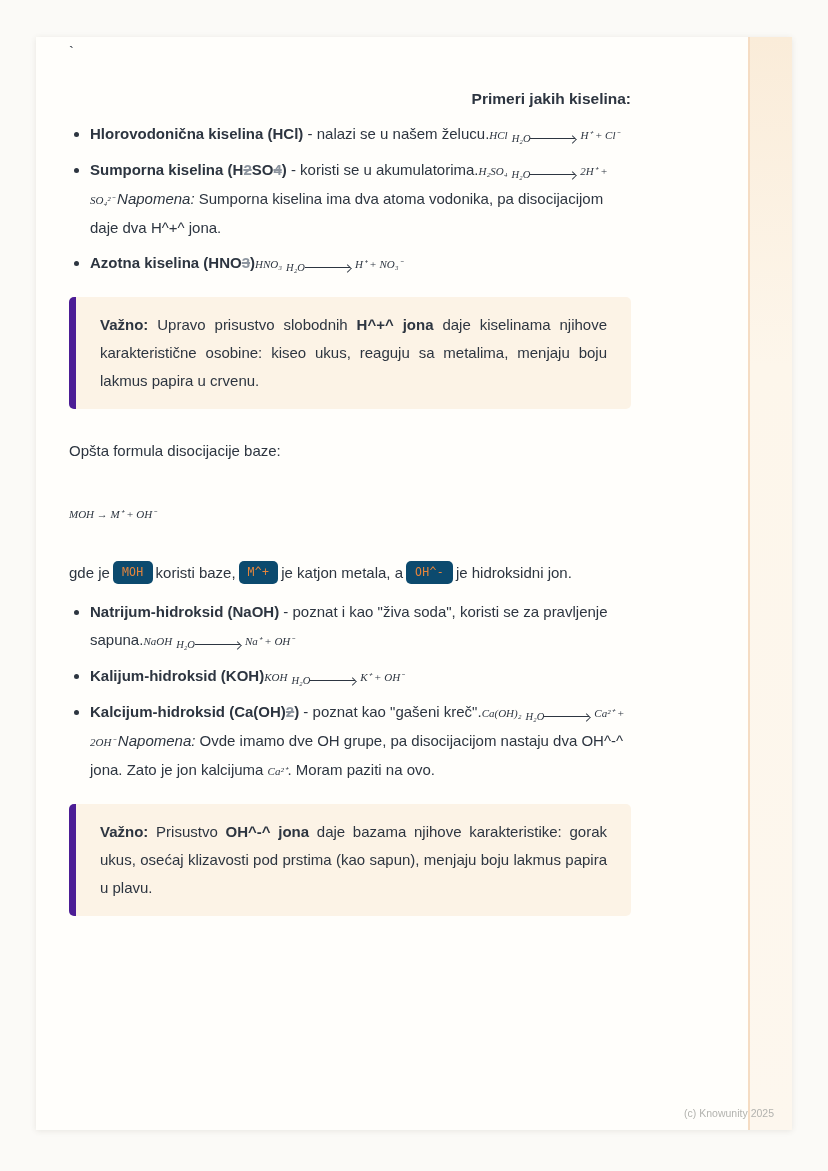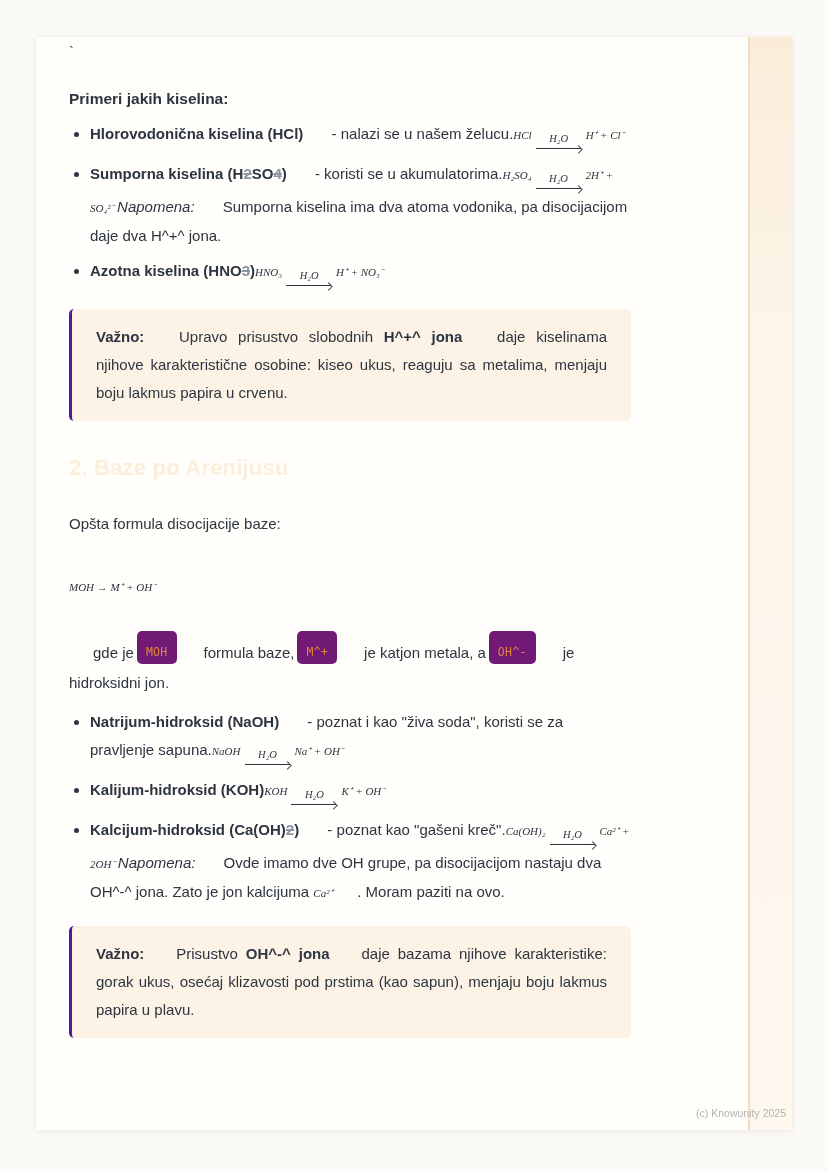--- a/index.html
+++ b/index.html
@@ -20,63 +20,63 @@
     position:absolute;top:0;right:0;bottom:0;width:42px;
     background:linear-gradient(180deg,#faecd9 0%,#fdf6eb 30%,#fdf7ee 100%);
     border-left:2px solid #f5dcc3;
   }
   .content{
     position:relative;
     padding:6px 161px 0 33px; 
     font-size:15px;line-height:28px;
   }
   .backtick{font-size:15px;line-height:18px;color:#2d3540;}
-  .sec-title{margin-top:27px;font-size:15.5px;font-weight:700;line-height:22px;}
+  .sec-title{margin-top:27px;font-size:15.5px;font-weight:700;line-height:22px;text-align:right;}
   ul.blist{margin:10px 0 0 0;padding:0 0 0 21px;list-style:disc;}
   ul.blist li{margin:0 0 7px 0;}
   .callout{
     margin-top:19px;
     background:#fcf3e6;
-    border-left:3px solid #4c1d95;
+    border-left:7px solid #4c1d95;
     border-radius:5px;
     padding:14px 24px;
     text-align:justify;
   }
   .h2-faint{
     margin-top:33px;
     font-size:22px;font-weight:700;line-height:28px;
     color:#fbeedb;
     letter-spacing:0.2px;
   }
   .para{margin-top:20px;}
   .just{text-align:justify;}
   .formula-label{margin-top:28px;}
   .formula-center{margin:34px 0 30px 0;}
   .where-line{margin-top:0;line-height:30px;}
   .footer{
-    position:absolute;right:6px;bottom:10px;z-index:3;
+    position:absolute;right:18px;bottom:10px;z-index:3;
     font-size:10.5px;color:#b3b3af;line-height:14px;
   }
   
-  .seg-t{font-weight:400;padding-left:24px;}
+  .seg-t{font-weight:400;}
   .seg-b{font-weight:700;}
   .seg-bs{font-weight:700;color:#8d959f;text-decoration:line-through;text-decoration-thickness:1.5px;}
   .seg-i{font-style:italic;}
   .seg-m{font-family:"Liberation Serif",serif;font-style:italic;font-size:11px;}
   .seg-chip{
     display:inline-block;
     font-family:"DejaVu Sans Mono","Liberation Mono",monospace;
     font-size:11.5px;line-height:16px;
-    color:#e5853c;background:#701a75;
-    border-radius:5px;padding:13px 9px 4px 9px;
+    color:#e5853c;background:#0c4a6e;
+    border-radius:5px;padding:3px 9px 4px 9px;
     margin:0 3px;vertical-align:2px;letter-spacing:0.3px;
   }
   
   .oarr{
-    display:inline-flex;flex-direction:column;align-items:center;
+    display:inline-flex;align-items:center;
     vertical-align:-3px;margin:0 4px;
   }
   .oarr-top{
     font-family:"Liberation Serif",serif;font-style:italic;
     font-size:10.5px;line-height:11px;color:#2d3540;
   }
   .oarr-shaft{display:block;width:46px;height:9px;position:relative;}
   .oarr-shaft::before{
     content:"";position:absolute;left:0;right:1px;top:4px;height:1.3px;background:#2d3540;
   }
@@ -111,28 +111,27 @@
             <span class="oarr-shaft"></span>
           </span><span class="seg-m">2H⁺ + SO₄²⁻ </span><span class="seg-i">Napomena:</span><span class="seg-t"> Sumporna kiselina ima dva atoma vodonika, pa disocijacijom daje dva H^+^ jona.</span></li>
       <li><span class="seg-b">Azotna kiselina (HNO</span><span class="seg-bs">3</span><span class="seg-b">)</span><span class="seg-m">HNO₃</span><span class="oarr">
             <span class="oarr-top">H₂O</span>
             <span class="oarr-shaft"></span>
           </span><span class="seg-m">H⁺ + NO₃⁻</span></li>
     </ul>
 
     <div class="callout"><span class="seg-b">Važno:</span><span class="seg-t"> Upravo prisustvo slobodnih </span><span class="seg-b">H^+^ jona</span><span class="seg-t"> daje kiselinama njihove karakteristične osobine: kiseo ukus, reaguju sa metalima, menjaju boju lakmus papira u crvenu.</span></div>
 
-    <div class="h2-faint">2. Baze po Arenijusu</div>
 
 
     <div class="formula-label">Opšta formula disocijacije baze:</div>
 
     <div class="formula-center"><span class="seg-m">MOH → M⁺ + OH⁻</span></div>
 
-    <div class="where-line"><span class="seg-t">gde je</span><span class="seg-chip">MOH</span><span class="seg-t">formula baze,</span><span class="seg-chip">M^+</span><span class="seg-t">je katjon metala, a</span><span class="seg-chip">OH^-</span><span class="seg-t">je hidroksidni jon.</span></div>
+    <div class="where-line"><span class="seg-t">gde je</span><span class="seg-chip">MOH</span><span class="seg-t">koristi baze,</span><span class="seg-chip">M^+</span><span class="seg-t">je katjon metala, a</span><span class="seg-chip">OH^-</span><span class="seg-t">je hidroksidni jon.</span></div>
 
 
     <ul class="blist">
       <li><span class="seg-b">Natrijum-hidroksid (NaOH)</span><span class="seg-t"> - poznat i kao "živa soda", koristi se za pravljenje sapuna.</span><span class="seg-m">NaOH</span><span class="oarr">
             <span class="oarr-top">H₂O</span>
             <span class="oarr-shaft"></span>
           </span><span class="seg-m">Na⁺ + OH⁻</span></li>
       <li><span class="seg-b">Kalijum-hidroksid (KOH)</span><span class="seg-m">KOH</span><span class="oarr">
             <span class="oarr-top">H₂O</span>
             <span class="oarr-shaft"></span>

